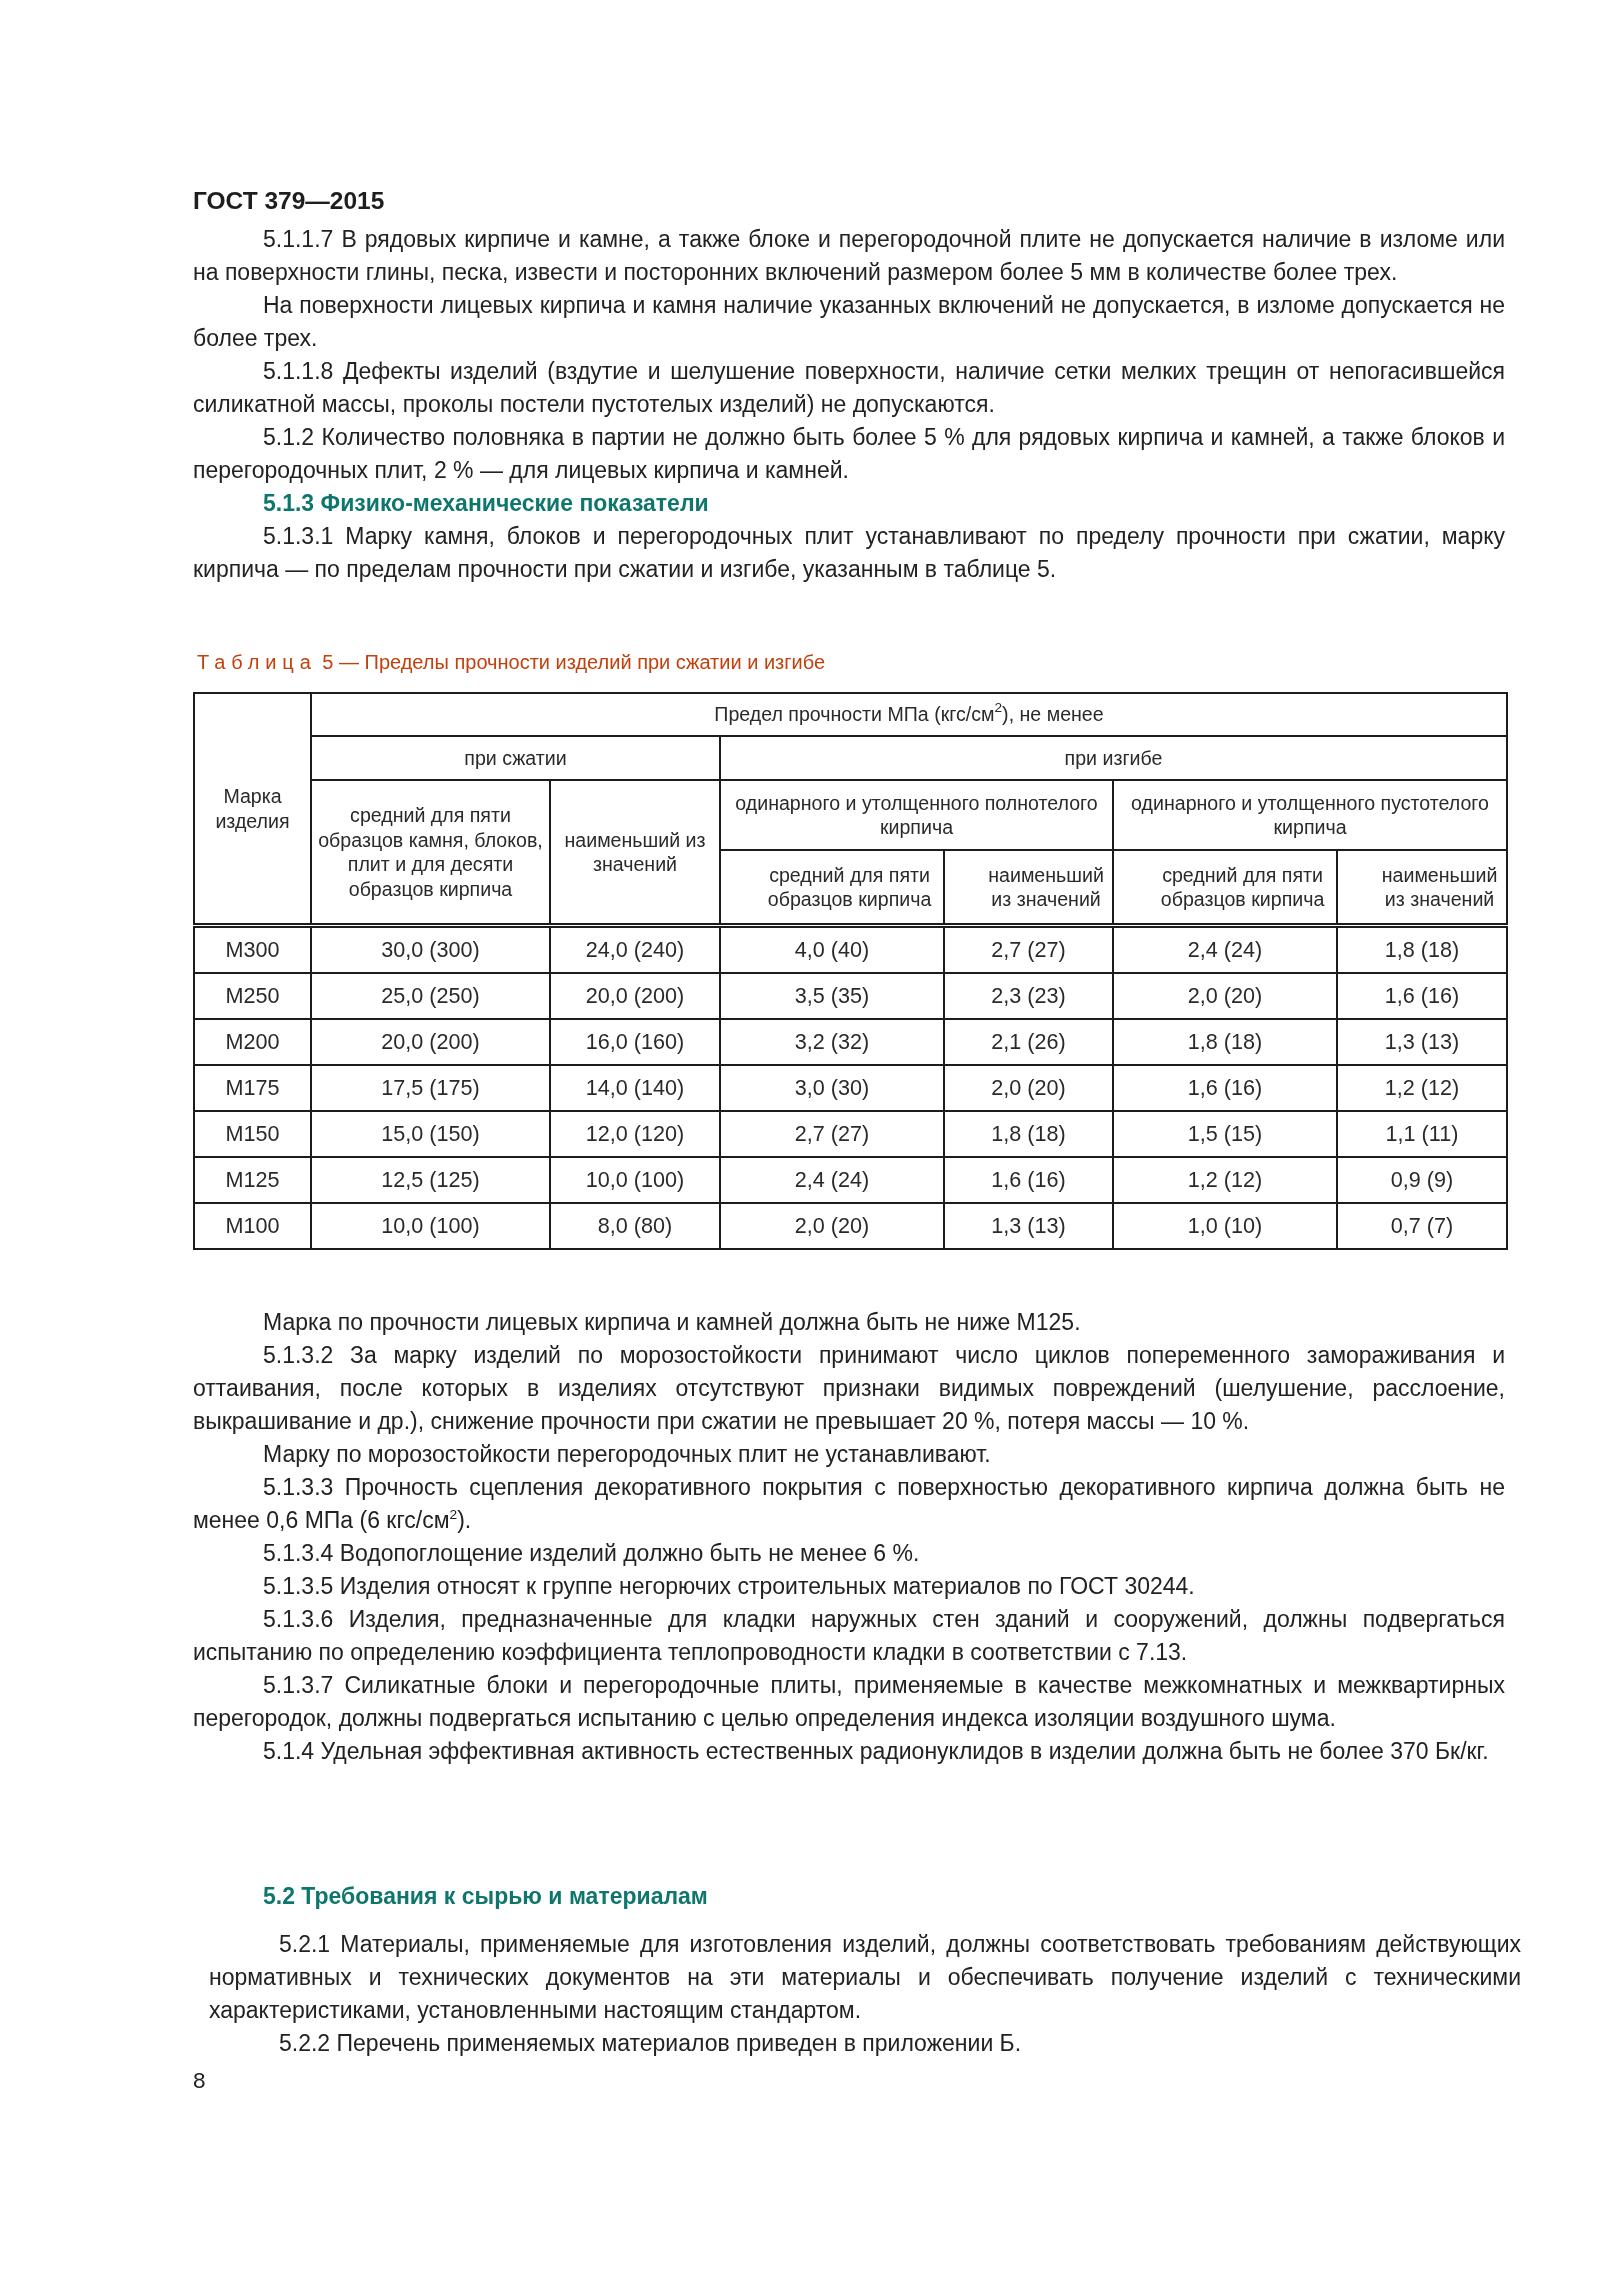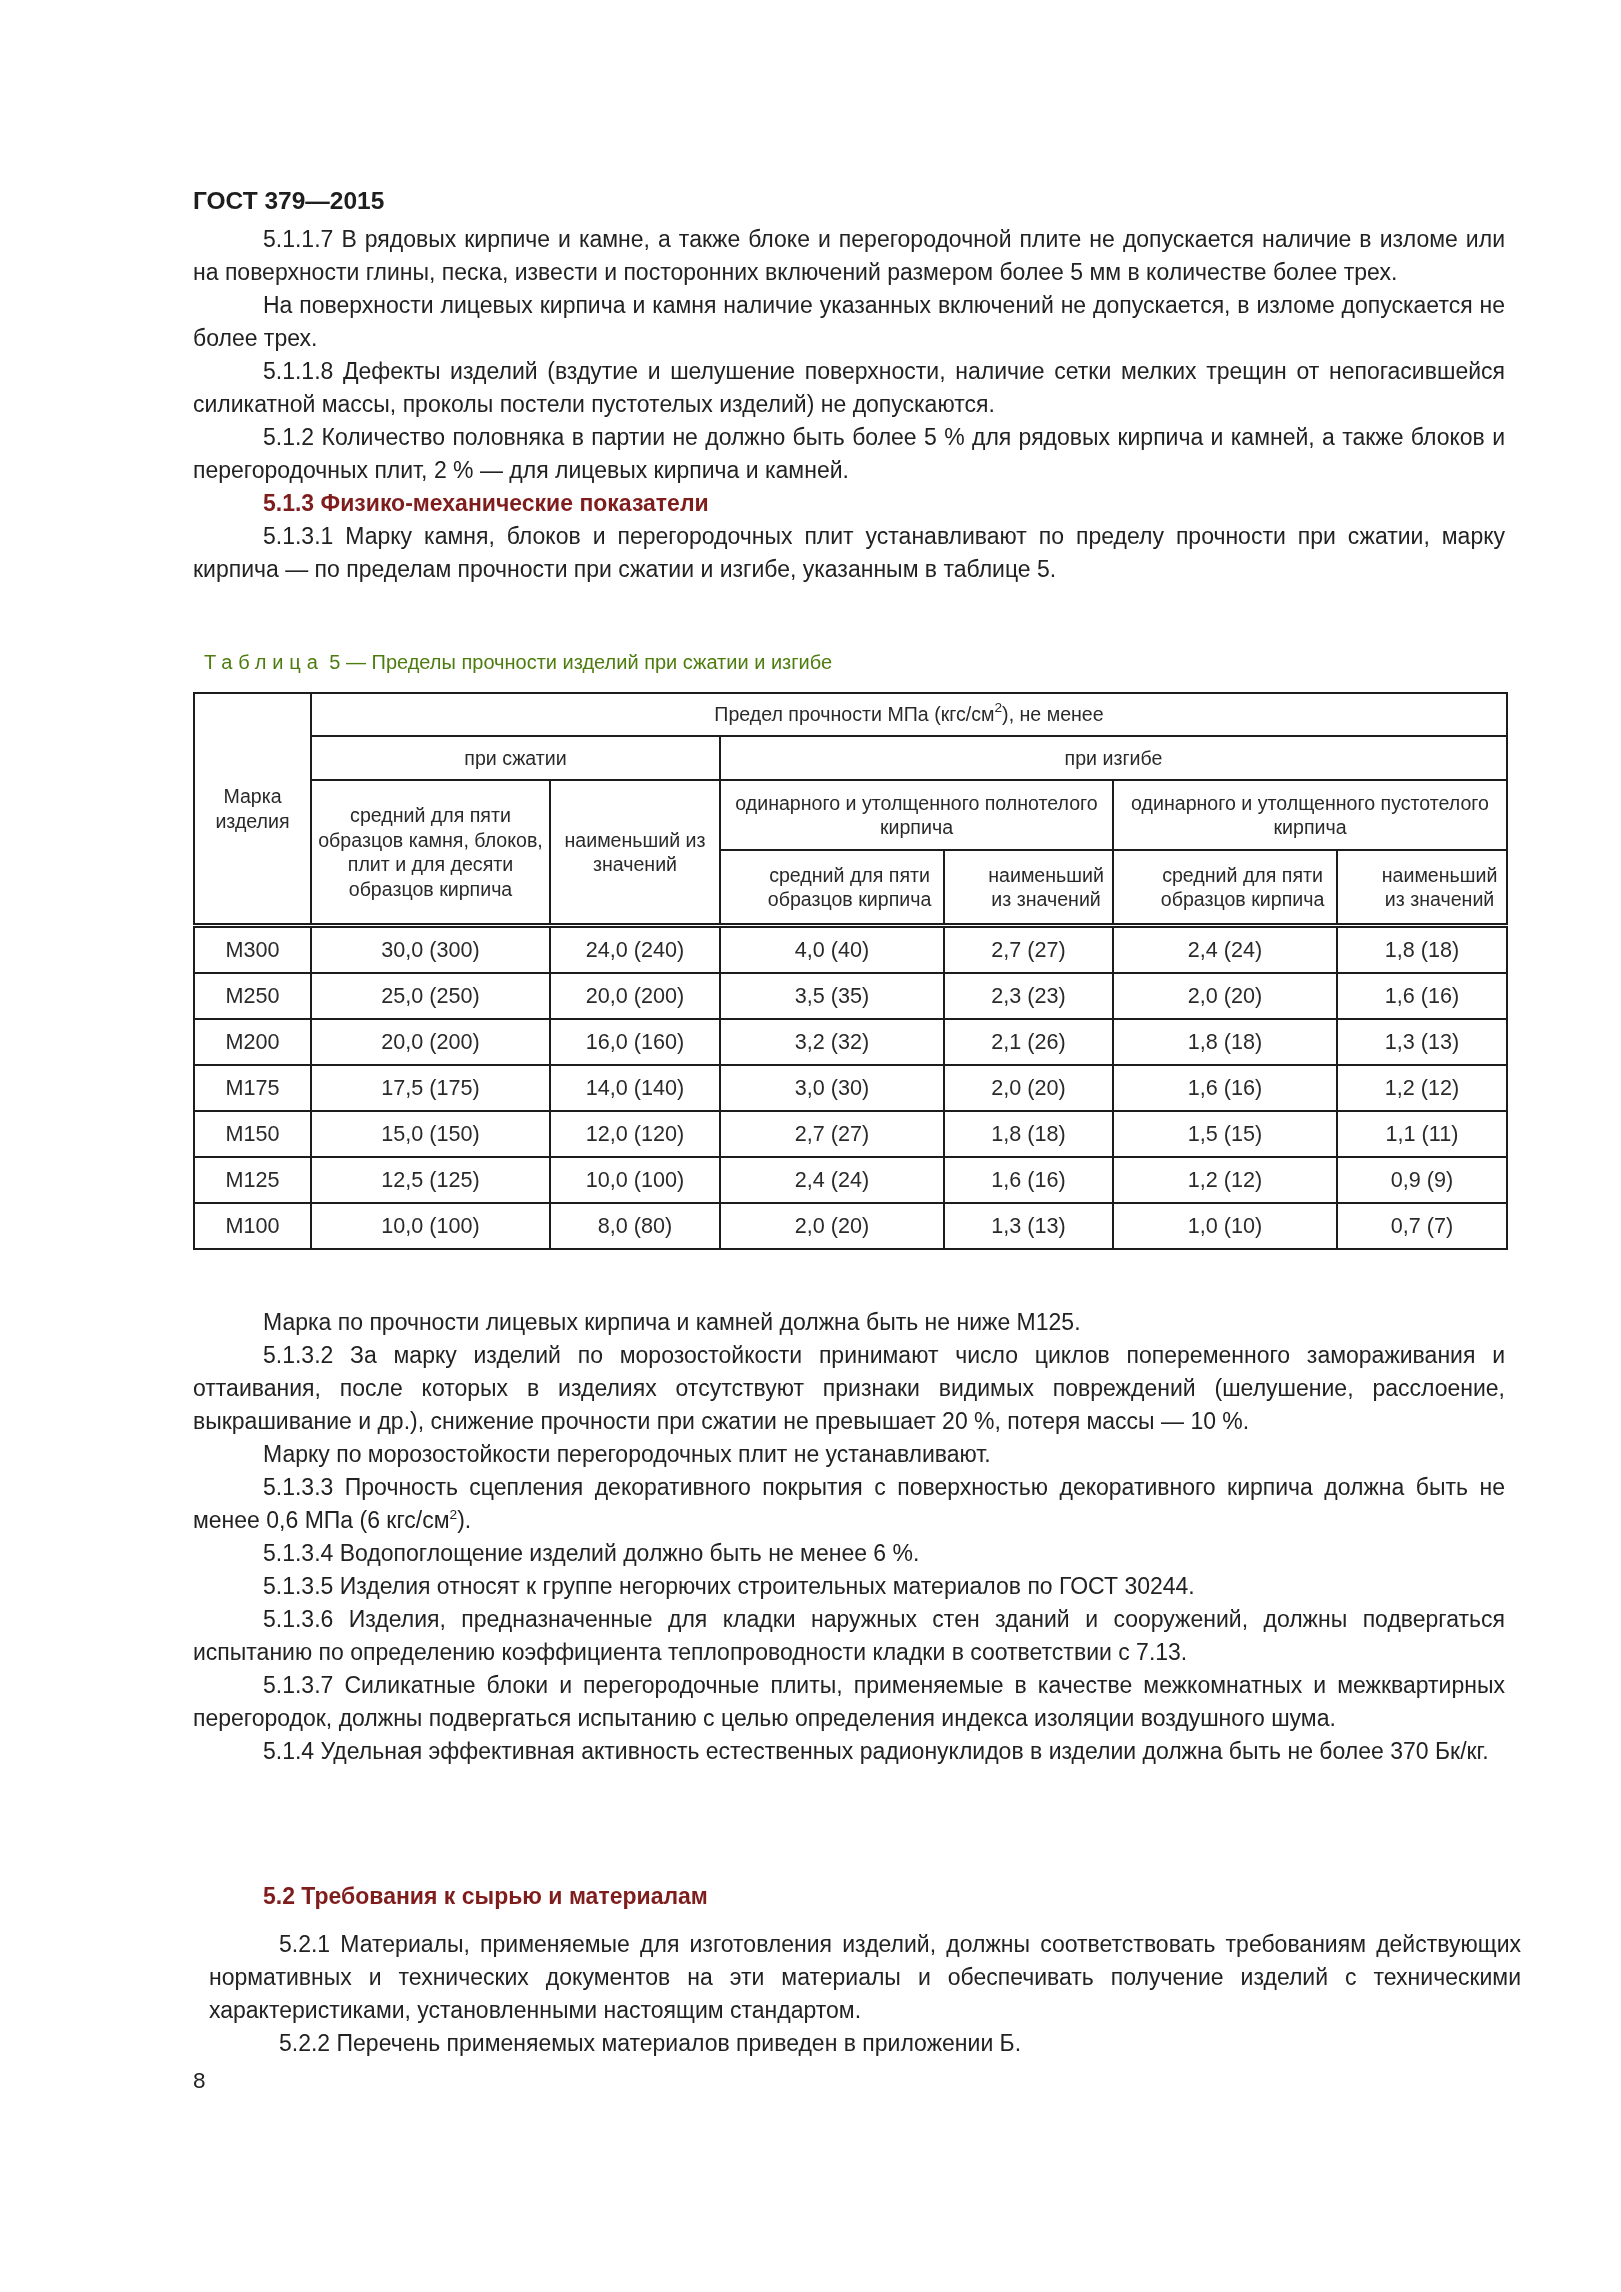--- a/index.html
+++ b/index.html
@@ -3,23 +3,23 @@
 <meta charset="utf-8">
 <style>
   html, body { margin: 0; padding: 0; background: #ffffff; }
   body { width: 1621px; height: 2293px; position: relative; overflow: hidden;
          font-family: "Liberation Sans", sans-serif; color: #222222; }
   .page { position: absolute; left: 193px; top: 0; width: 1312px; }
   .doc-code { position: absolute; left: 0; top: 148px; font-size: 24.5px; font-weight: bold; color: #1e1e1e; margin-top: 39px; }
   .text-block { position: absolute; left: 0; top: 223px; width: 1312px; }
   p.par { margin: 0; font-size: 23px; line-height: 33px; text-align: justify;
           text-indent: 70px; hyphens: manual; }
-  p.heading { font-weight: bold; color: #7f1d1d; }
+  p.heading { font-weight: bold; color: #0f766e; }
   sup { font-size: 13.7px; line-height: 0; vertical-align: 8.8px; }
-  .caption { position: absolute; left: 11px; top: 651px; font-size: 20px; color: #4d7c0f; white-space: nowrap; }
+  .caption { position: absolute; left: 4px; top: 651px; font-size: 20px; color: #c2410c; white-space: nowrap; }
   .caption .spaced { letter-spacing: 5.9px; }
   table.t5 { position: absolute; left: 0; top: 692px; width: 1312px; border-collapse: collapse;
              table-layout: fixed; font-size: 19.6px; color: #2a2a2a; }
   table.t5 td, table.t5 th { border: 2.5px solid #1c1c1c; text-align: center; vertical-align: middle;
              padding: 0 3.9px; font-weight: normal; line-height: 24.5px; }
   table.t5 thead tr.r1 th { height: 41px; }
   table.t5 thead tr.r2 th { height: 42px; }
   table.t5 thead tr.r3 th { height: 68px; }
   table.t5 thead tr.r4 th { height: 72px; border-bottom: 5.9px double #1c1c1c; padding-left: 39px; }
   table.t5 th.rowspan-all { border-bottom: 5.9px double #1c1c1c; }

